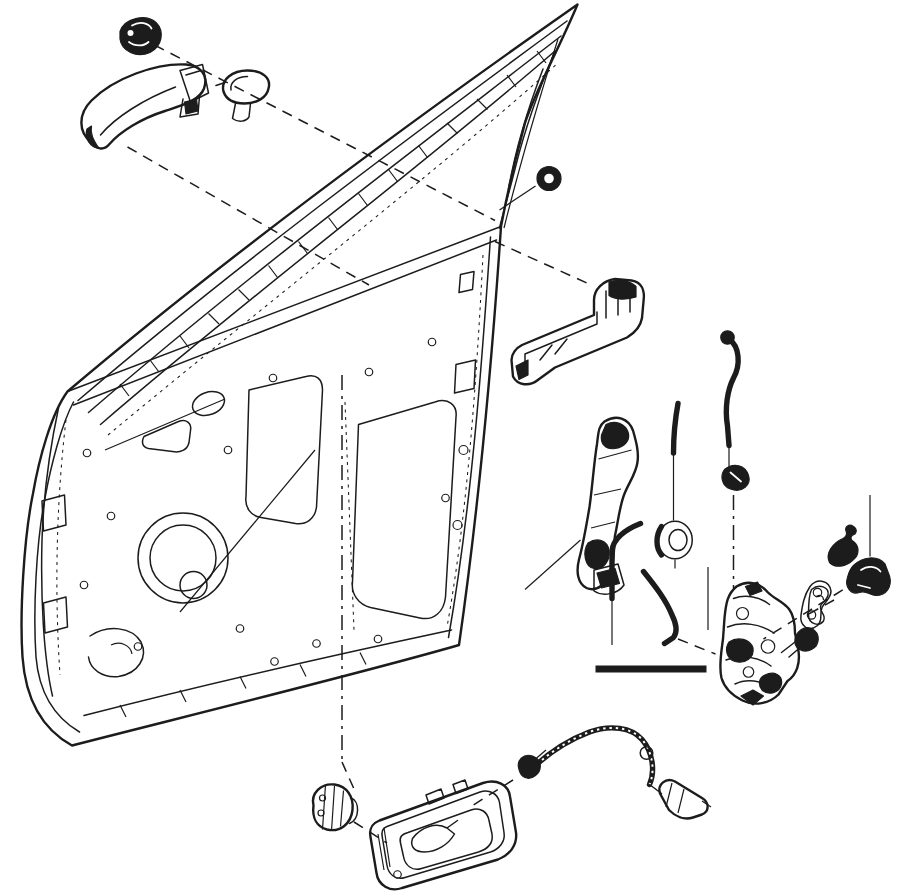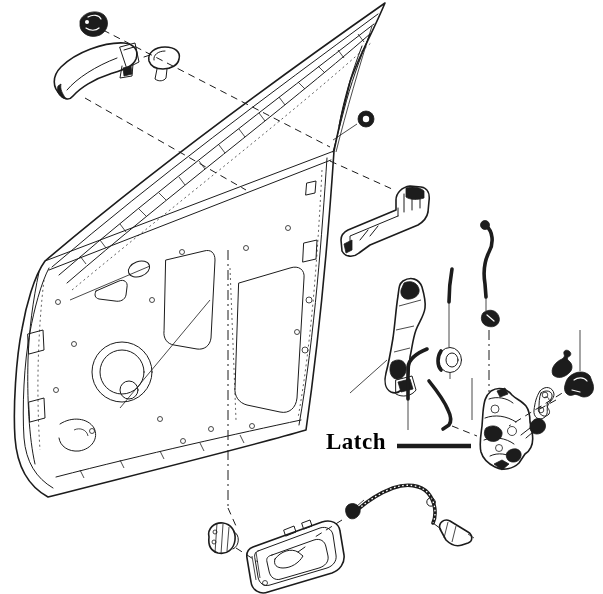--- a/index.html
+++ b/index.html
@@ -224,14 +224,13 @@
 
   <g>
     <path class="ln2" d="M209,537 C207,529 214,522 223,523 C231,524 236,531 235,540 C234,549 227,555 218,553 C211,551 208,545 209,537 Z"></path>
     <path class="thin" d="M217,523 L215,553 M223,524 L221,554 M229,527 L227,551"></path>
     <path class="ln" d="M234,532 C240,534 240,546 233,549"></path>
     <circle class="thin" cx="215" cy="532" r="2"></circle>
     <circle class="thin" cx="214" cy="542" r="2"></circle>
   </g>
 </svg>
 
-<div class="diagram-label">Latch</div>
 </div>
 
 </body></html>

